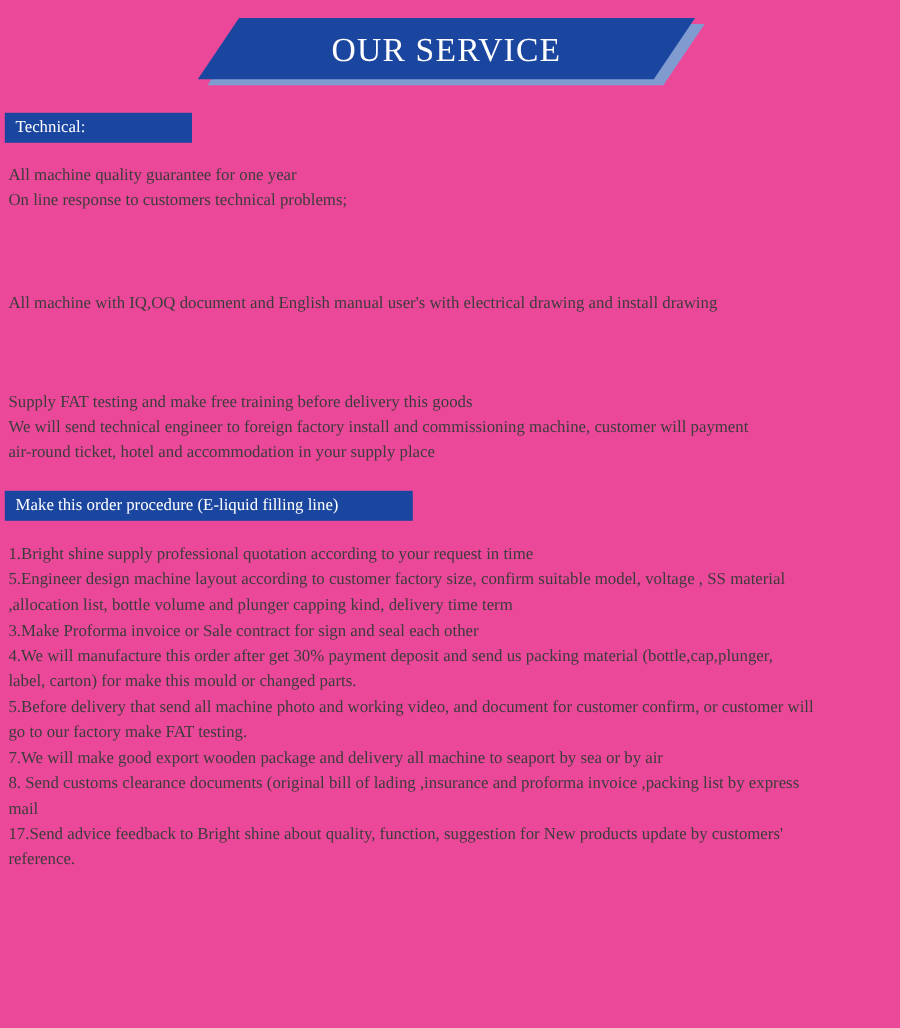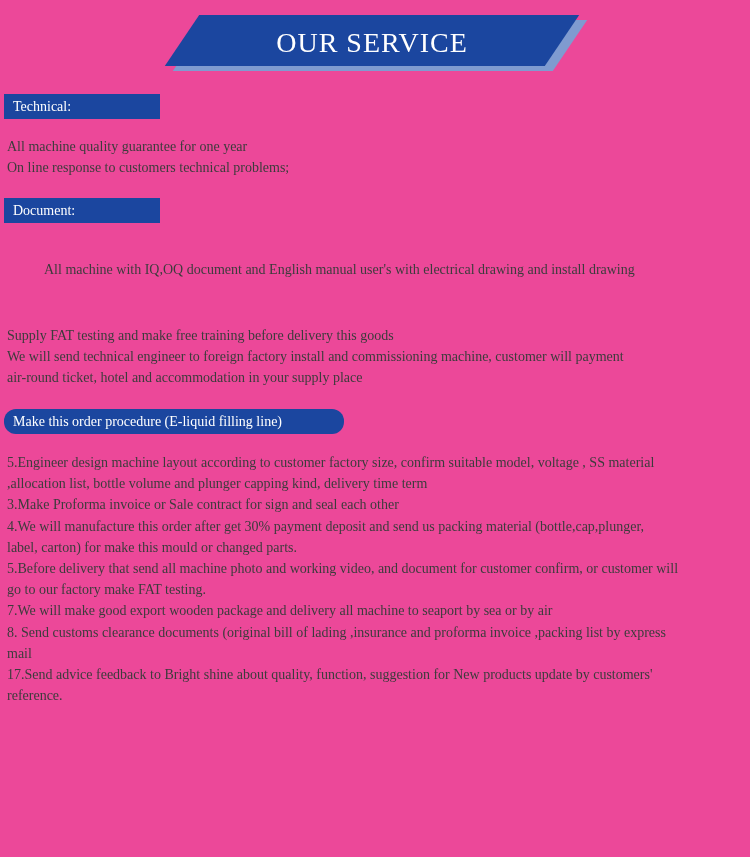--- a/index.html
+++ b/index.html
@@ -33,30 +33,30 @@
     position: absolute; left: 4px; width: 156px; height: 25px;
     box-sizing: border-box; padding-left: 9px;
     background: var(--primary-blue, #1b469f);
     color: #ffffff; font-size: 14px; line-height: 25px; white-space: nowrap;
     overflow: hidden;
   }
   .sec-hdr.wide { width: 340px; }
   .hdr-guarantee { top: 94px; }
   .hdr-document  { top: 198px; }
   .hdr-technical { top: 284px; }
-  .hdr-procedure { top: 409px; border-radius: 12px; }
+  .hdr-procedure { top: 409px; }
   
   .sec-body {
     position: absolute; left: 7px; right: 2px;
     color: var(--body-text, #3c3c3c);
     font-size: 14px; line-height: 21.2px;
     white-space: pre-line;
   }
   .body-guarantee { top: 136px; }
-  .body-document  { top: 259px; margin-left: 37px; }
+  .body-document  { top: 243px; }
   .body-technical { top: 325px; }
   .procedure-list { position: absolute; left: 7px; right: 2px; top: 452px; }
   .procedure-item {
     color: var(--body-text, #3c3c3c);
     font-size: 14px; line-height: 21.2px;
     white-space: pre-line;
   }
 </style>
 </head>
 <body>
@@ -68,34 +68,32 @@
     <div class="banner-main"></div>
     <div class="banner-title">OUR SERVICE</div>
   </div>
 
   <div class="sec-hdr hdr-guarantee">
     <span>Technical:</span>
   </div>
   <div class="sec-body body-guarantee">All machine quality guarantee for one year
 On line response to customers technical problems;</div>
 
-  <div class="sec-hdr hdr-document">
-    <span>Document:</span>
-  </div>
   <div class="sec-body body-document">All machine with IQ,OQ document and English manual user's with electrical drawing and install drawing</div>
 
   <div class="sec-body body-technical">Supply FAT testing and make free training before delivery this goods
 We will send technical engineer to foreign factory install and commissioning machine, customer will payment
 air-round ticket, hotel and accommodation in your supply place</div>
 
   <div class="sec-hdr wide hdr-procedure">
     <span>Make this order procedure (E-liquid filling line)</span>
   </div>
 
   <div class="procedure-list">
+    <div class="procedure-item">1.Bright shine supply professional quotation according to your request in time</div>
     <div class="procedure-item">5.Engineer design machine layout according to customer factory size, confirm suitable model, voltage , SS material
 ,allocation list, bottle volume and plunger capping kind, delivery time term</div>
     <div class="procedure-item">3.Make Proforma invoice or Sale contract for sign and seal each other</div>
     <div class="procedure-item">4.We will manufacture this order after get 30% payment deposit and send us packing material (bottle,cap,plunger,
 label, carton) for make this mould or changed parts.</div>
     <div class="procedure-item">5.Before delivery that send all machine photo and working video, and document for customer confirm, or customer will
 go to our factory make FAT testing.</div>
     <div class="procedure-item">7.We will make good export wooden package and delivery all machine to seaport by sea or by air</div>
     <div class="procedure-item">8. Send customs clearance documents (original bill of lading ,insurance and proforma invoice ,packing list by express
 mail</div>

